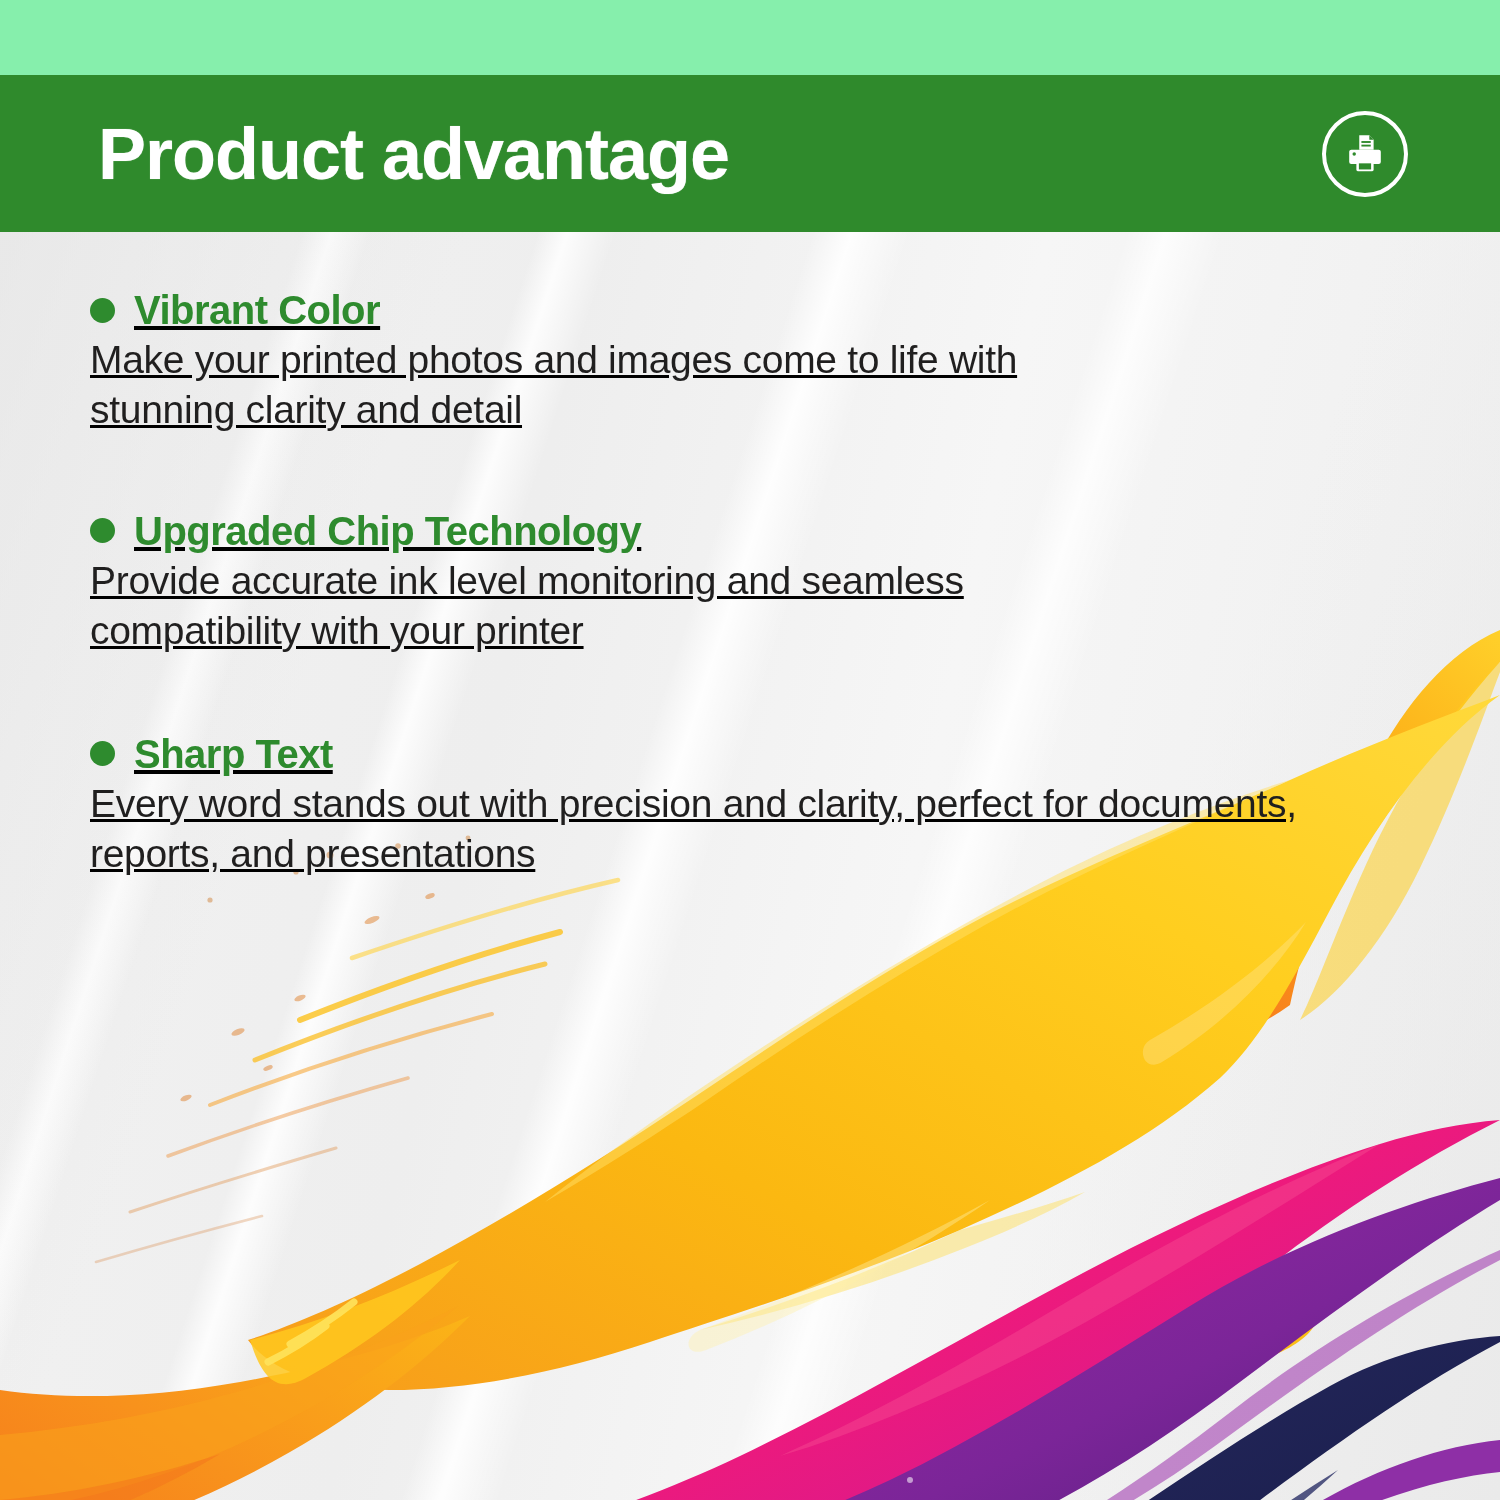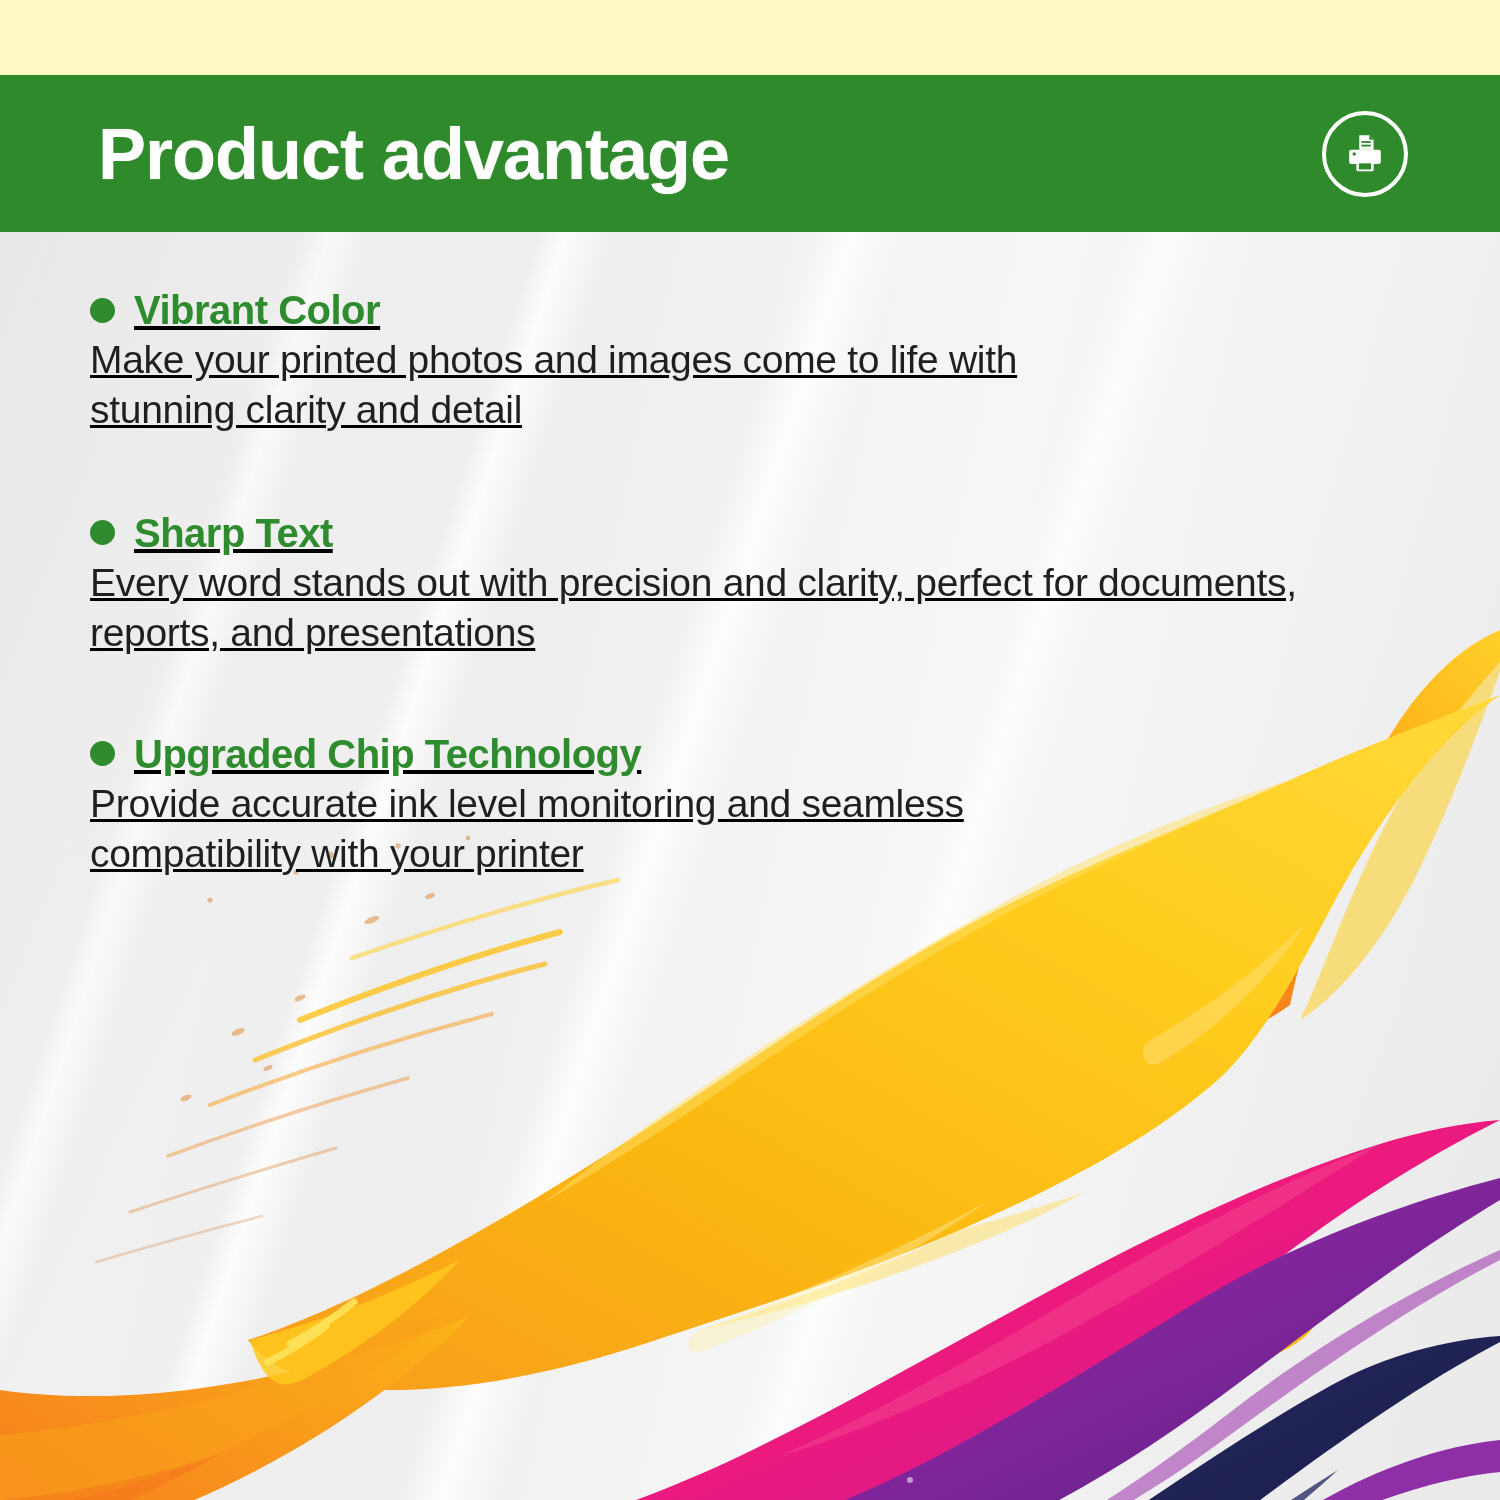--- a/index.html
+++ b/index.html
@@ -4,21 +4,21 @@
 <style>
   * { margin:0; padding:0; box-sizing:border-box; }
   html,body { width:1500px; height:1500px; }
   body {
     font-family:"Liberation Sans", sans-serif;
     background:#ffffff;
     overflow:hidden;
     position:relative;
   }
 
-  #page { position:relative; width:1500px; height:1500px; overflow:hidden; background:#fef9c3; }
+  #page { position:relative; width:1500px; height:1500px; overflow:hidden; background:#86efac; }
 
   
   .backdrop {
     position:absolute; left:0; top:75px; width:1500px; height:1425px;
     background:
       linear-gradient(108deg, rgba(255,255,255,0) 0%, rgba(255,255,255,0) 18%, rgba(255,255,255,.95) 19.5%, rgba(255,255,255,0) 21.5%, rgba(255,255,255,0) 30%, rgba(255,255,255,.85) 31.5%, rgba(255,255,255,0) 34%, rgba(255,255,255,0) 44%, rgba(255,255,255,.9) 46%, rgba(255,255,255,0) 49%, rgba(255,255,255,0) 60%, rgba(255,255,255,.8) 62%, rgba(255,255,255,0) 65%, rgba(255,255,255,0) 100%),
       linear-gradient(102deg, #f2f2f2 0%, #eeeeee 35%, #f6f6f6 60%, #ededed 100%);
   }
   .backdrop::after{
     content:""; position:absolute; inset:0;
@@ -108,34 +108,34 @@
   <div class="features">
 
     <div class="feature f1">
       <div class="f-head">
         <span class="bullet"></span>
         <span>Vibrant Color</span>
       </div>
       <div class="f-body">Make your printed photos and images come to life with stunning clarity and detail</div>
     </div>
 
+    <div class="feature f3">
+      <div class="f-head">
+        <span class="bullet"></span>
+        <span>Upgraded Chip Technology</span>
+      </div>
+      <div class="f-body">Provide accurate ink level monitoring and seamless compatibility with your printer</div>
+    </div>
+
     <div class="feature f2">
       <div class="f-head">
         <span class="bullet"></span>
         <span>Sharp Text</span>
       </div>
       <div class="f-body">Every word stands out with precision and clarity, perfect for documents, reports, and presentations</div>
-    </div>
-
-    <div class="feature f3">
-      <div class="f-head">
-        <span class="bullet"></span>
-        <span>Upgraded Chip Technology</span>
-      </div>
-      <div class="f-body">Provide accurate ink level monitoring and seamless compatibility with your printer</div>
     </div>
 
   </div>
 
   <div class="splash">
     <svg viewBox="0 0 1500 900" preserveAspectRatio="none" aria-hidden="true">
       <defs>
         <linearGradient id="gYel" x1="0" y1="1" x2="1" y2="0">
           <stop offset="0%" stop-color="#F79B1C"></stop>
           <stop offset="35%" stop-color="#FBB811"></stop>

